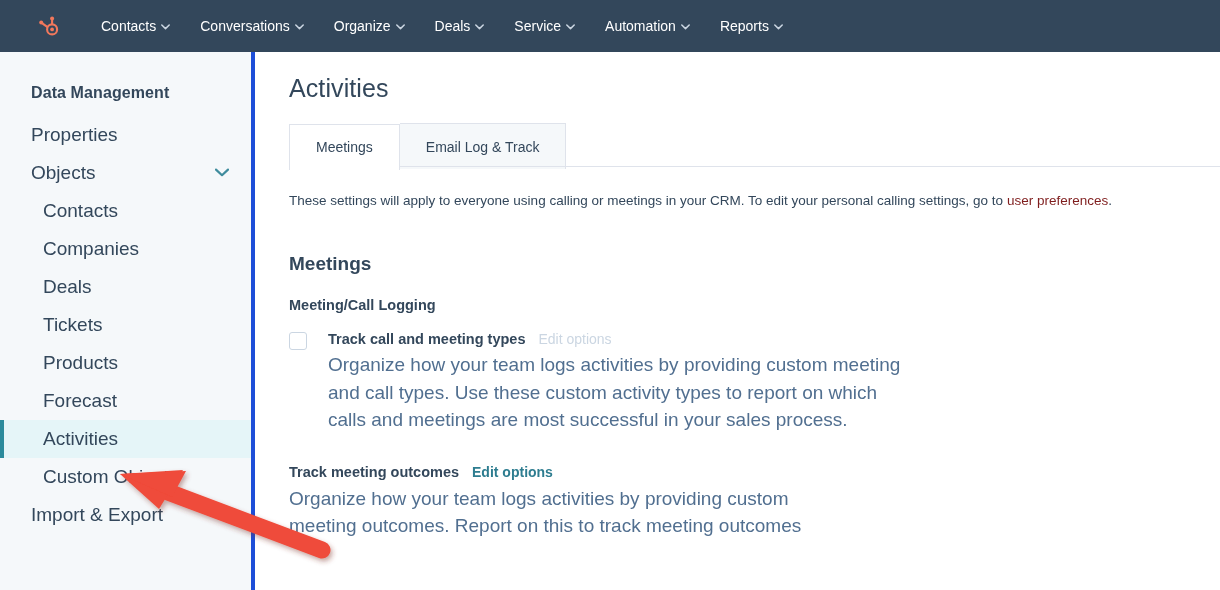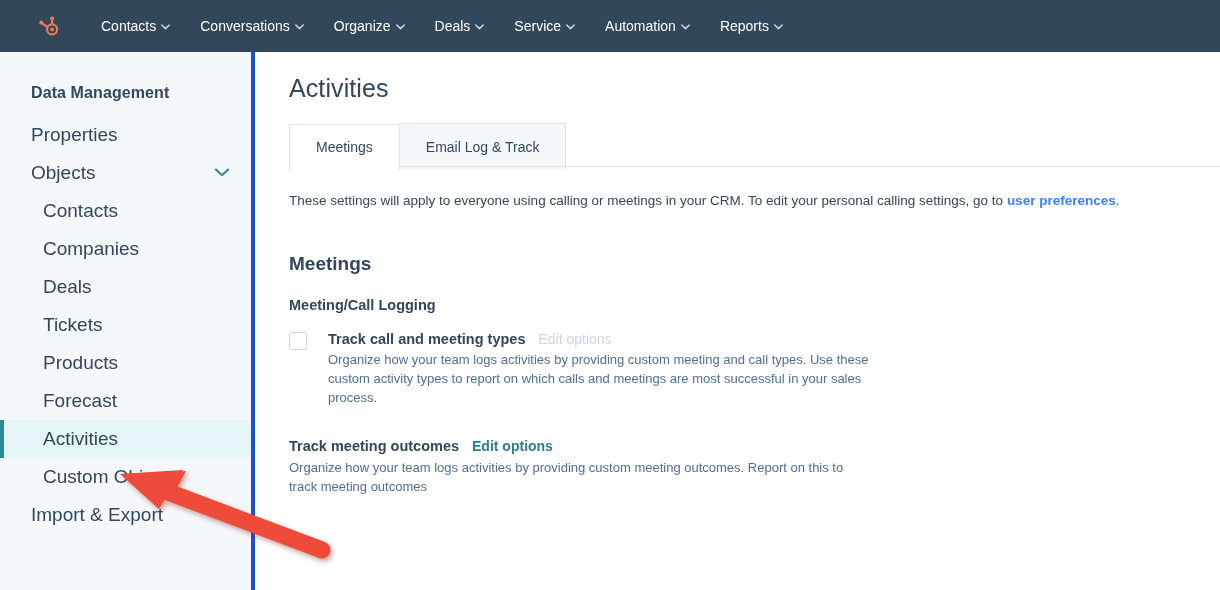--- a/index.html
+++ b/index.html
@@ -134,22 +134,22 @@
     z-index: 2;
   }
 
   .helper-text {
     margin: 22px 0 0 34px;
     font-size: 13.5px;
     color: #33475b;
     line-height: 1.5;
   }
   .helper-text a {
-    color: #3b82f6;
-    font-weight: bold;
+    color: #7f1d1d;
+    font-weight: normal;
     text-decoration: none;
     cursor: pointer;
   }
 
   .section-heading {
     margin: 42px 0 0 34px;
     font-size: 19px;
     font-weight: bold;
     color: #33475b;
   }
@@ -192,21 +192,21 @@
     cursor: pointer;
     text-decoration: none;
   }
   .edit-link.disabled {
     color: #cbd6e2;
     cursor: default;
     font-weight: normal;
   }
   .setting-desc {
     margin-top: 4px;
-    font-size: 13px;
+    font-size: 19px;
     color: #516f90;
     line-height: 1.45;
     max-width: 575px;
   }
 
   .setting-plain {
     margin: 30px 0 0 34px;
   }
   .setting-plain .setting-desc {
     max-width: 565px;

